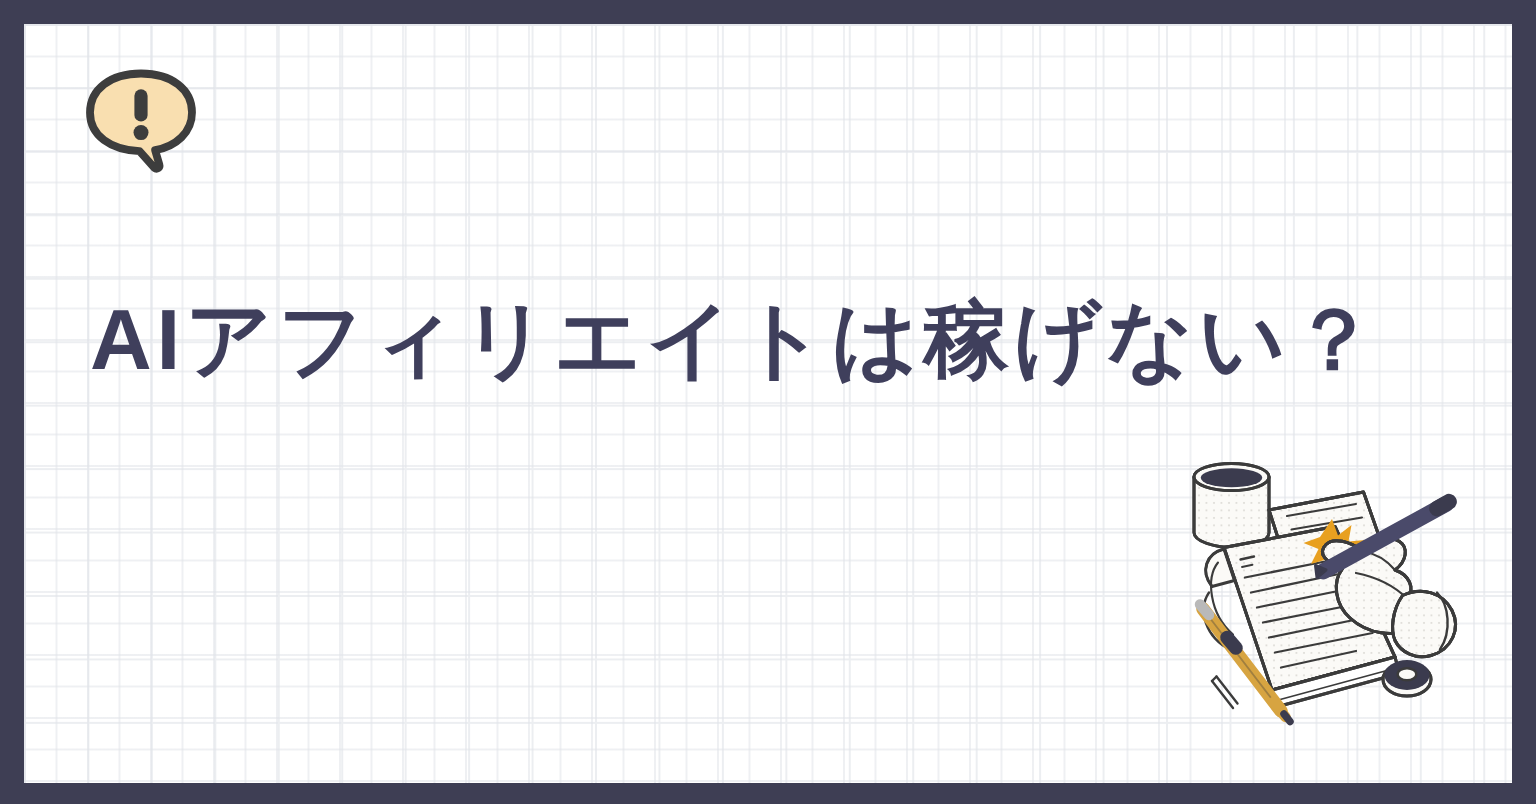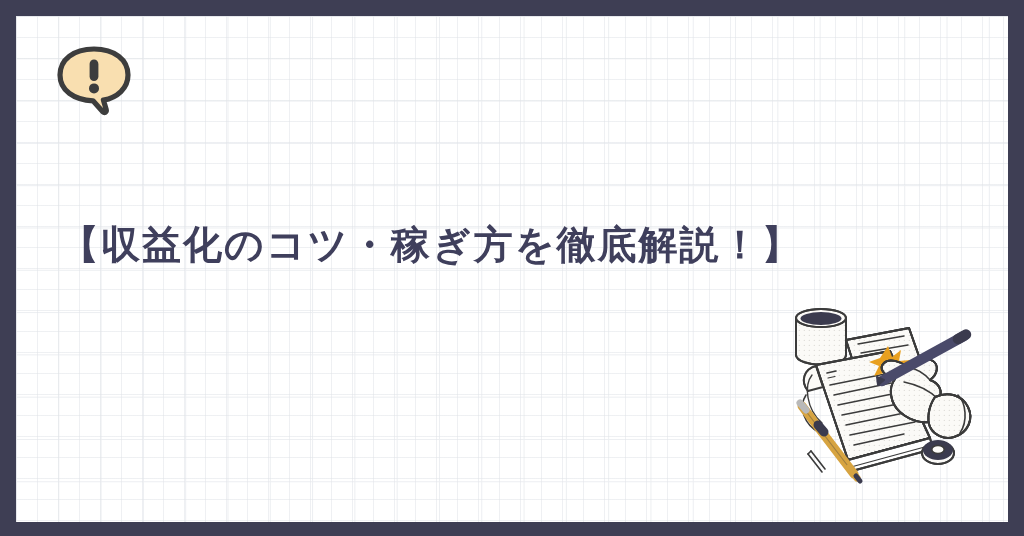--- a/index.html
+++ b/index.html
@@ -106,21 +106,21 @@
                  C 52.9 67.0, 50.6 68.3, 48.8 66.8
                  L 39.0 55.8
                  C 20.0 55.0, 6 45.6, 6 30
                  C 6 14.6, 19.5 4, 40 4 Z" fill="#f9dfb0" stroke="#3d3d3d" stroke-width="5.2" stroke-linejoin="round"></path>
         <rect x="35.6" y="14.5" width="8.8" height="21.5" rx="4.4" fill="#3d3d3d"></rect>
         <circle cx="40" cy="43.4" r="5.0" fill="#3d3d3d"></circle>
       </svg>
     </div>
 
     <div id="headline-block">
-      <h2 id="sub-title">【収益化のコツ・稼ぎ方を徹底解説！】</h2>
+      <h1 id="main-title">AIアフィリエイトは稼げない？</h1>
     </div>
 
     <div id="illustration">
       <svg viewBox="0 0 220 205" xmlns="http://www.w3.org/2000/svg" aria-hidden="true">
         <defs>
           <pattern id="dots" width="5" height="5" patternUnits="userSpaceOnUse">
             <circle cx="1.3" cy="1.3" r="0.65" fill="#d9d7d2"></circle>
           </pattern>
           <g id="paperfill">
             <rect width="100%" height="100%" fill="#fbfaf7"></rect>

